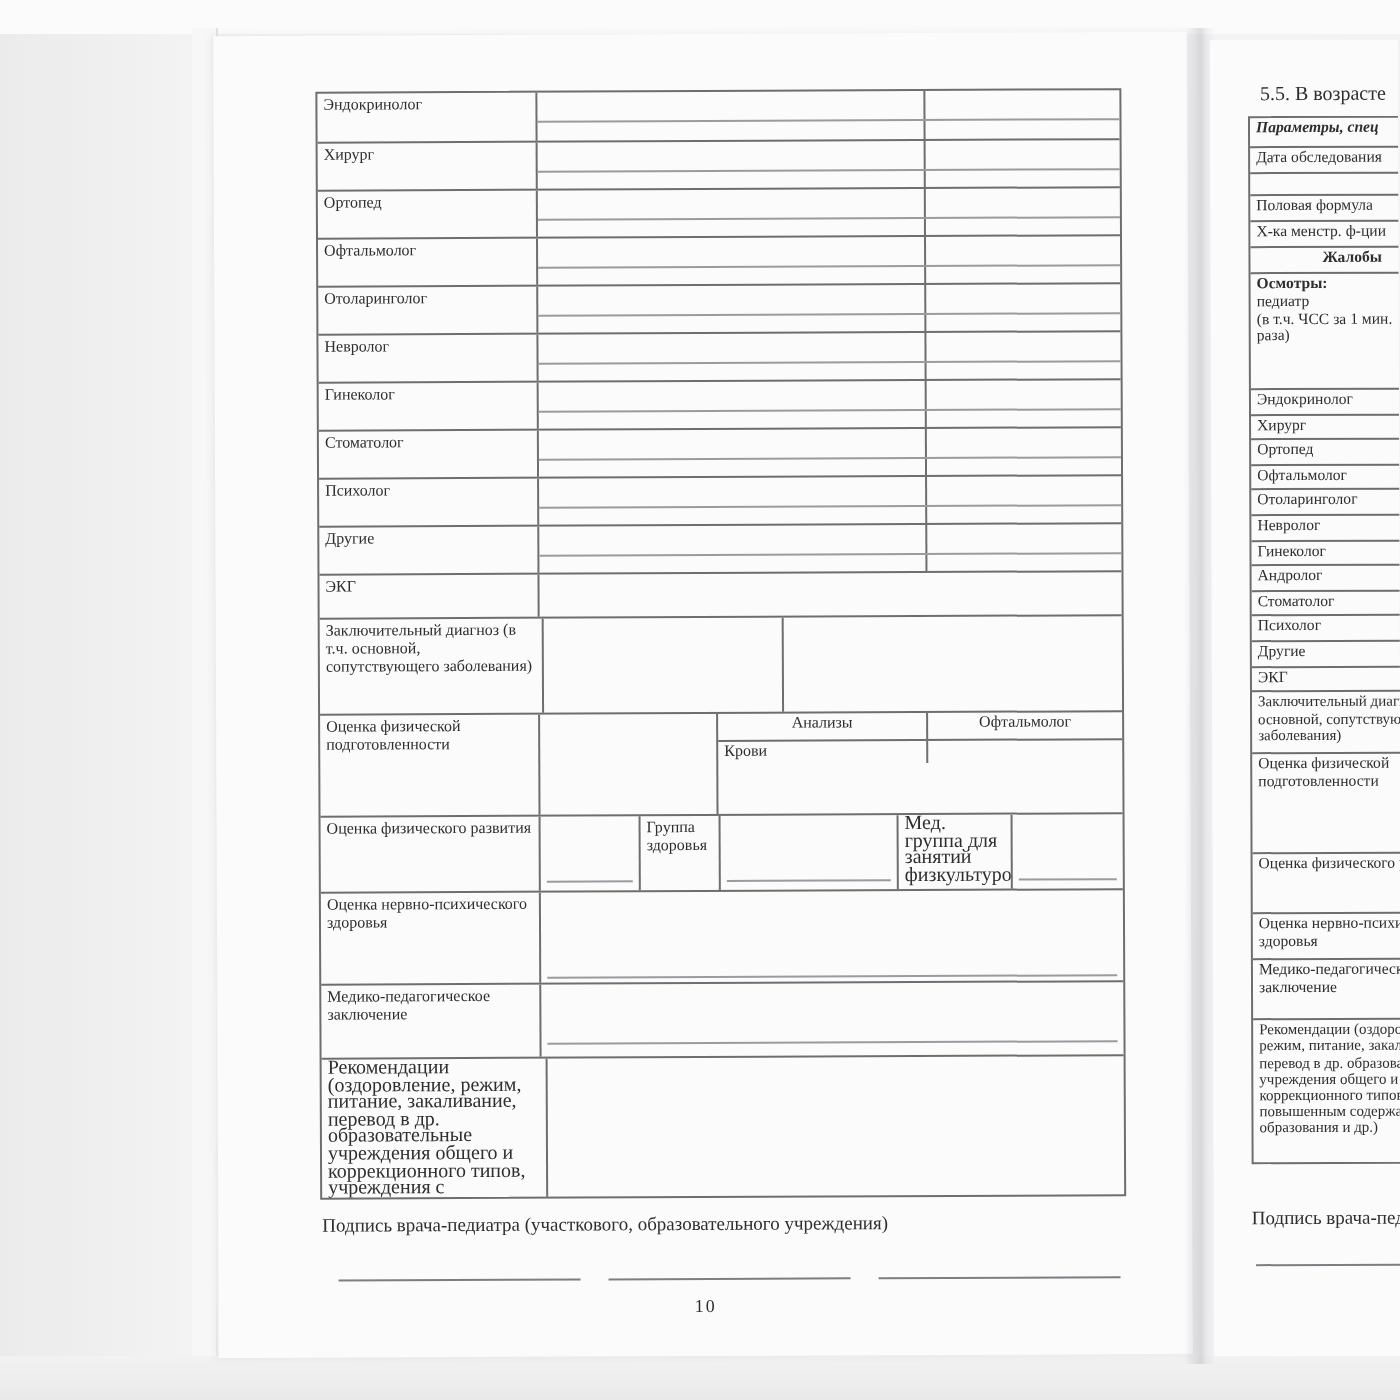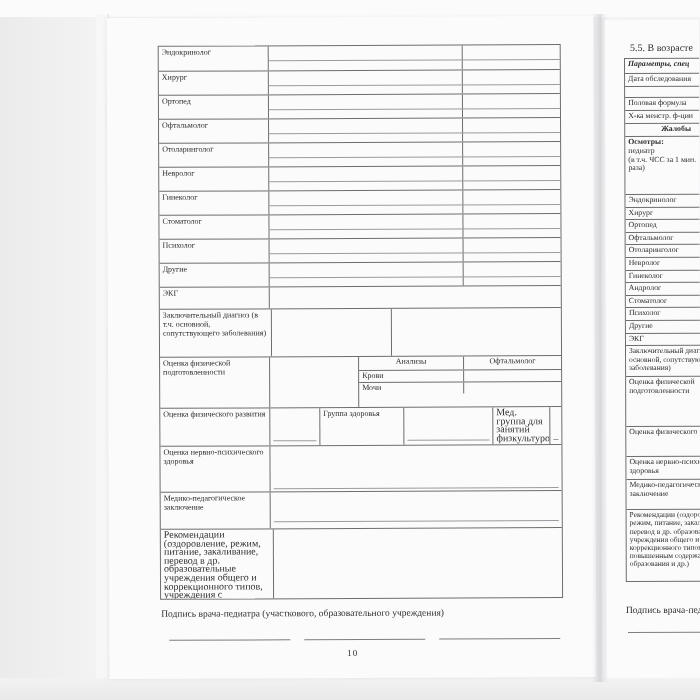--- a/index.html
+++ b/index.html
@@ -148,33 +148,29 @@
         <div class="c" style="width:89px"></div>
         <div class="grow">
           <div class="frow" style="height:13px">
             <div class="fc lbl ctr" style="width:105px">Анализы</div>
             <div class="fc lbl ctr grow last">Офтальмолог</div>
           </div>
           <div class="frow" style="height:12px">
             <div class="fc lbl" style="width:105px;padding-left:3px">Крови</div>
             <div class="fc grow last"></div>
           </div>
-          <div class="frow" style="height:12px">
-            <div class="fc lbl" style="width:105px;padding-left:3px">Мочи</div>
-            <div class="fc grow last"></div>
-          </div>
         </div>
       </div>
 
       <div class="row" style="height:38px">
         <div class="c lbl" style="width:110px">Оценка физического развития</div>
         <div class="c" style="width:50px">
             <div class="bline" style="bottom:4px"></div>
           </div>
-        <div class="c lbl" style="width:84px">Группа здоровья</div>
+        <div class="c lbl" style="width:40px">Группа здоровья</div>
         <div class="c" style="width:89px">
             <div class="bline" style="bottom:4px"></div>
           </div>
         <div class="c sm" style="width:57px">Мед. группа для занятий физкультурой</div>
         <div class="c grow last">
             <div class="bline" style="bottom:4px"></div>
           </div>
       </div>
 
       <div class="row" style="height:46px">

